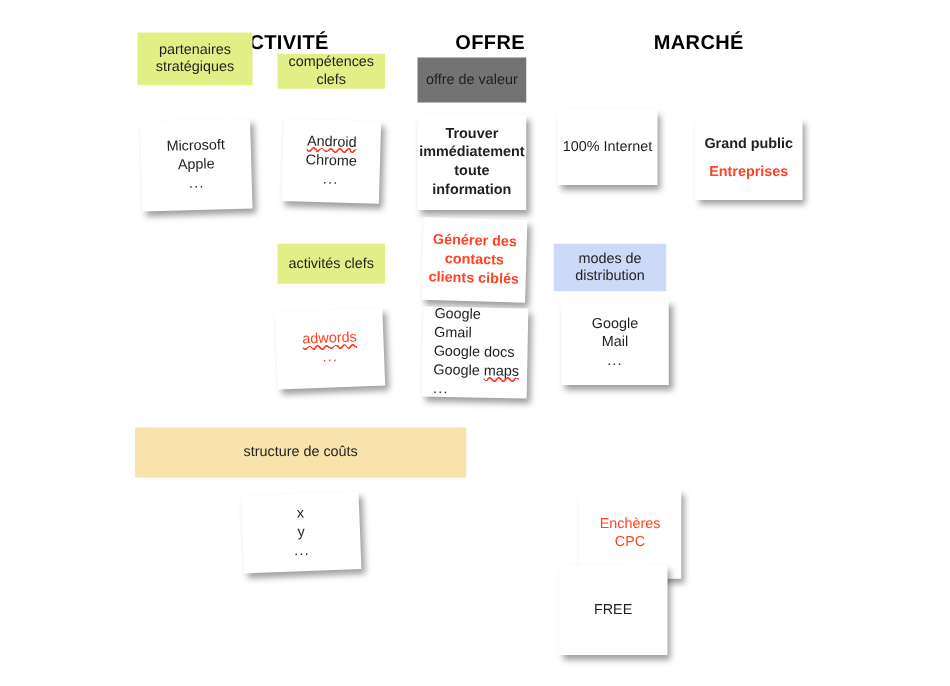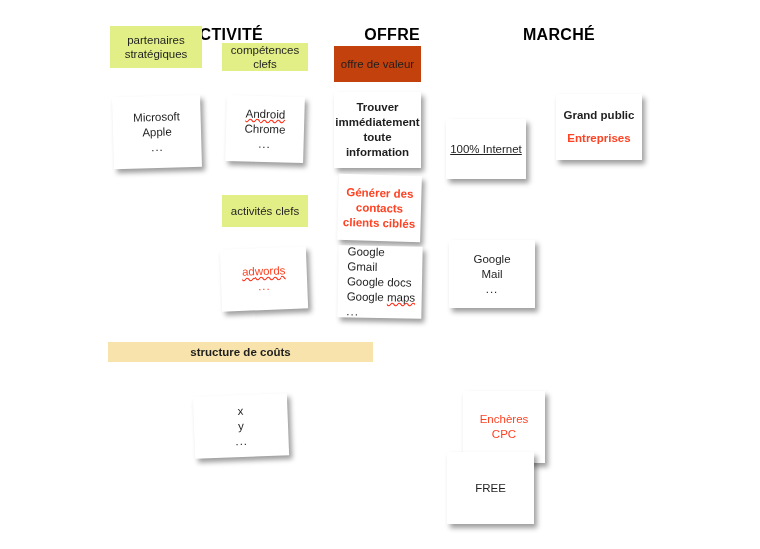--- a/index.html
+++ b/index.html
@@ -38,21 +38,21 @@
     position: absolute;
     display: flex;
     align-items: center;
     justify-content: center;
     text-align: center;
     font-size: 11.5px;
     line-height: 14px;
     color: #1f1f1f;
   }
   .cat-green  { background: #e2ef87; }
-  .cat-pink   { background: #c2410c; }
+  .cat-pink   { background: #737373; }
   .cat-blue   { background: #ccd9f7; }
   .cat-yellow { background: #f7e3ab; }
   .cat-lpink  { background: #fadedb; }
 
   
   .note {
     position: absolute;
     background: #ffffff;
     box-shadow: 3px 4px 5px rgba(0,0,0,0.38);
     display: flex;
@@ -137,37 +137,43 @@
 
   <div class="note bold" style="left:334px; top:92px; width:87px; height:76px;">
     <div class="inner">
       <div>Trouver</div>
       <div>immédiatement</div>
       <div>toute</div>
       <div>information</div>
     </div>
   </div>
 
-  <div class="note" style="left:446px; top:119px; width:80px; height:60px;text-decoration:underline;">
+  <div class="note" style="left:446px; top:88px; width:80px; height:60px;">
     <div class="inner">
       <div>100% Internet</div>
     </div>
   </div>
 
   <div class="note" style="left:556px; top:94px; width:86px; height:66px;justify-content:flex-end;">
     <div class="inner">
       <div class="bold" style="margin-bottom:8px;">Grand public</div>
       <div class="redb">Entreprises</div>
     </div>
   </div>
 
   <div class="cat cat-green" style="left:222px; top:195px; width:86px; height:32px;">
     <div>activités clefs</div>
   </div>
 
+  <div class="cat cat-blue" style="left:443px; top:195px; width:90px; height:38px;">
+    <div>
+      <div>modes de</div>
+      <div>distribution</div>
+    </div>
+  </div>
 
   <div class="note rot-b" style="left:338px; top:175px; width:83px; height:66px;">
     <div class="inner redb">
       <div>Générer des</div>
       <div>contacts</div>
       <div>clients ciblés</div>
     </div>
   </div>
 
   <div class="note rot-c" style="left:221px; top:248px; width:86px; height:62px;">
@@ -190,21 +196,21 @@
   </div>
 
   <div class="note" style="left:449px; top:240px; width:86px; height:68px;">
     <div class="inner">
       <div>Google</div>
       <div>Mail</div>
       <div class="dots">...</div>
     </div>
   </div>
 
-  <div class="cat cat-yellow" style="left:108px; top:342px; width:265px; height:20px;font-weight:bold;">
+  <div class="cat cat-yellow" style="left:108px; top:342px; width:265px; height:40px;">
     <div>structure de coûts</div>
   </div>
 
 
   <div class="note rot-c" style="left:194px; top:395px; width:94px; height:62px;">
     <div class="inner">
       <div>x</div>
       <div>y</div>
       <div class="dots">...</div>
     </div>

